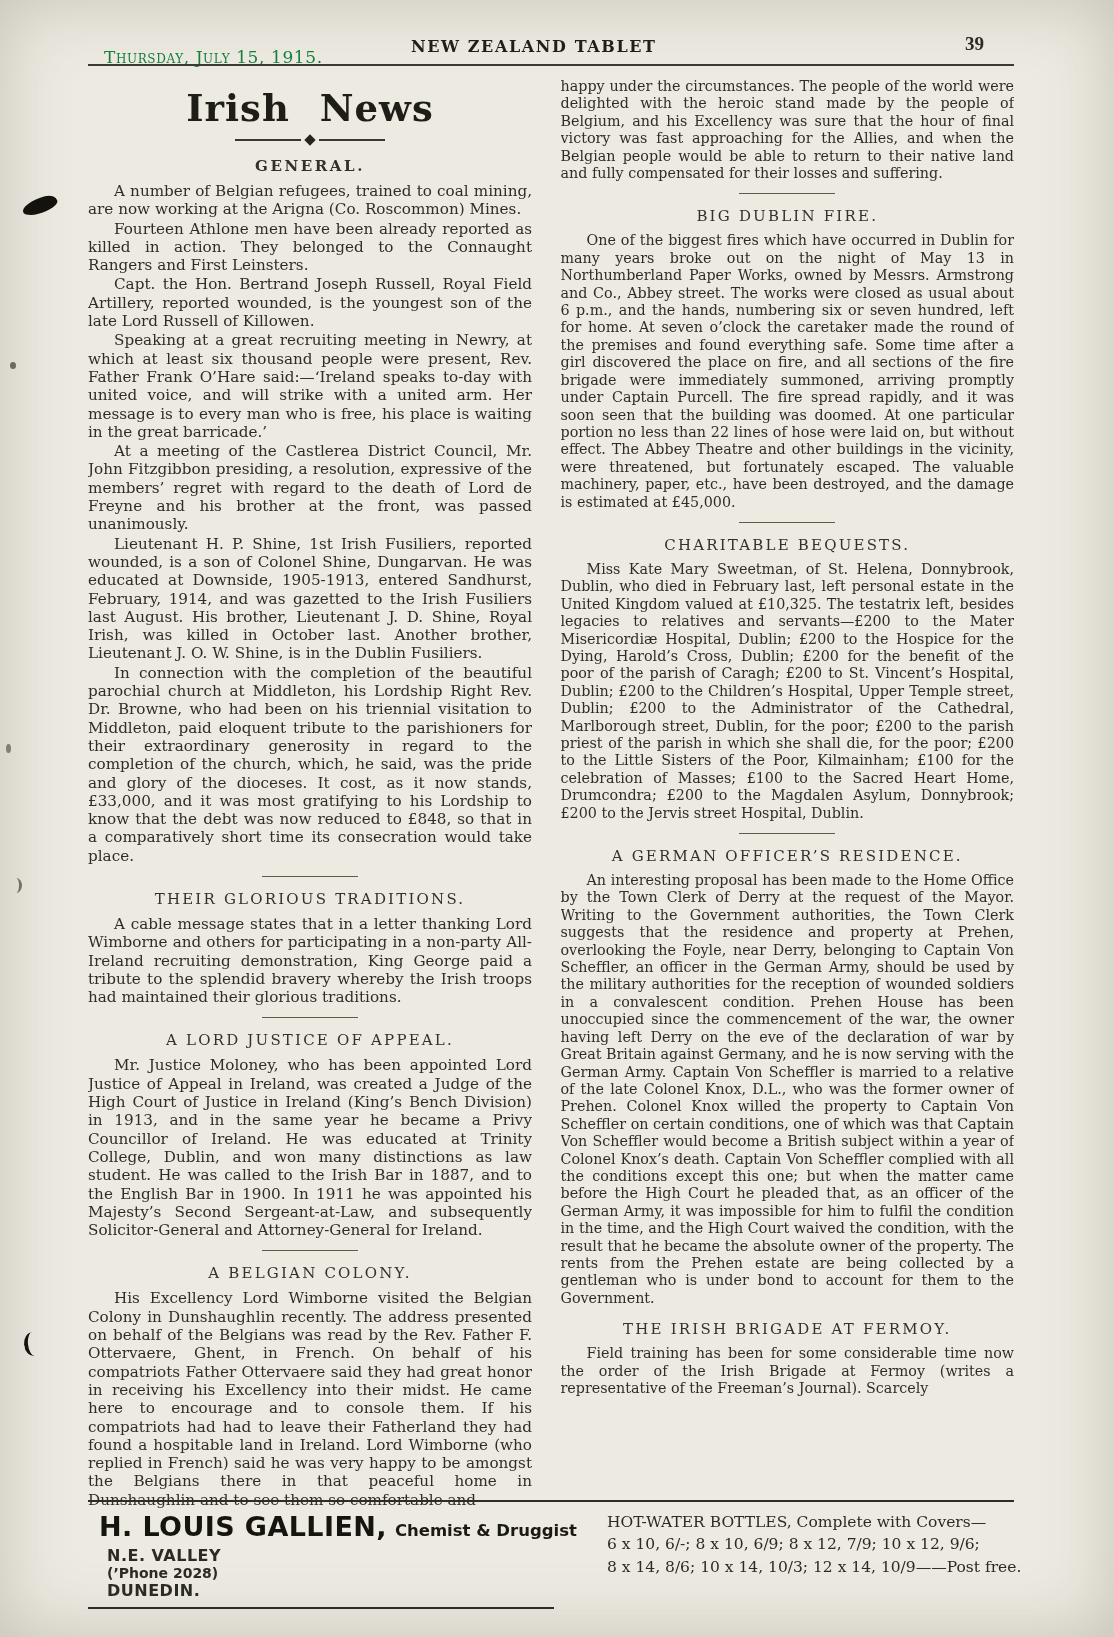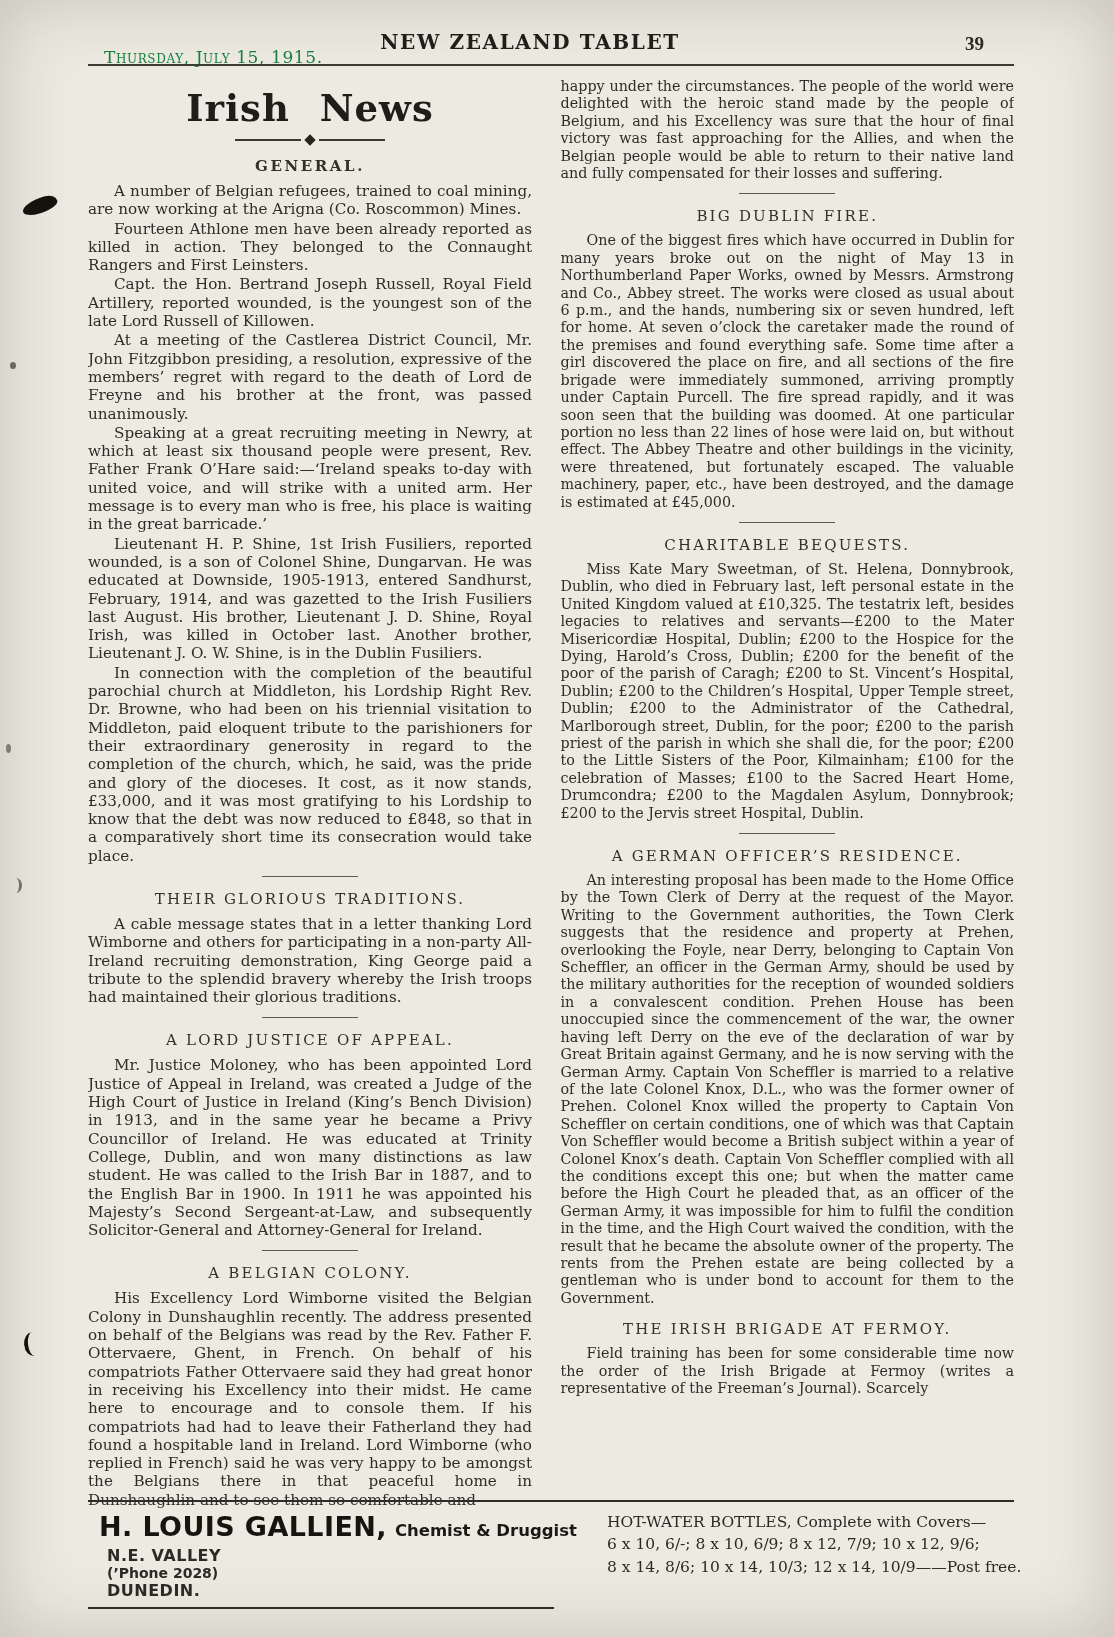--- a/index.html
+++ b/index.html
@@ -17,22 +17,22 @@
     box-shadow: inset 0 0 70px rgba(95,88,70,.28);
   }
 
   
   .page-header { position: absolute; top: 30px; left: 90px; width: 922px; height: 32px; }
   .issue-date {
     position: absolute; left: 14px; top: 17px;
     font-variant: small-caps; font-size: 17px; letter-spacing: .6px; color: #15803d;
   }
   .masthead {
-    position: absolute; left: 50%; top: 0; transform: translateX(-57%);
-    font-size: 20px; font-weight: bold; letter-spacing: 1.6px; color: #201e18;
+    position: absolute; left: 50%; top: 7px; transform: translateX(-57%);
+    font-size: 16px; font-weight: bold; letter-spacing: 1.6px; color: #201e18;
     white-space: nowrap;
   }
   .page-number { position: absolute; right: 28px; top: 3px; font-size: 19px; font-weight: bold; font-family: Liberation Serif, serif; }
   .header-rule { position: absolute; top: 64px; left: 88px; width: 926px; height: 2px; background: #3c3a33; }
 
   
   .columns {
     position: absolute; top: 78px; left: 88px; width: 926px; height: 1418px;
     display: flex; align-items: flex-start;
   }
@@ -133,22 +133,22 @@
       <div class="title-divider">
         <span class="td-line"></span>
         <span class="td-diamond"></span>
         <span class="td-line"></span>
       </div>
       <div id="left-sections">
           <h3 class="section-heading bold">GENERAL.</h3>
           <p class="body-para">A number of Belgian refugees, trained to coal mining, are now working at the Arigna (Co. Roscommon) Mines.</p>
           <p class="body-para">Fourteen Athlone men have been already reported as killed in action. They belonged to the Connaught Rangers and First Leinsters.</p>
           <p class="body-para">Capt. the Hon. Bertrand Joseph Russell, Royal Field Artillery, reported wounded, is the youngest son of the late Lord Russell of Killowen.</p>
+          <p class="body-para">Speaking at a great recruiting meeting in Newry, at which at least six thousand people were present, Rev. Father Frank O’Hare said:—‘Ireland speaks to-day with united voice, and will strike with a united arm. Her message is to every man who is free, his place is waiting in the great barricade.’</p>
           <p class="body-para">At a meeting of the Castlerea District Council, Mr. John Fitzgibbon presiding, a resolution, expressive of the members’ regret with regard to the death of Lord de Freyne and his brother at the front, was passed unanimously.</p>
-          <p class="body-para">Speaking at a great recruiting meeting in Newry, at which at least six thousand people were present, Rev. Father Frank O’Hare said:—‘Ireland speaks to-day with united voice, and will strike with a united arm. Her message is to every man who is free, his place is waiting in the great barricade.’</p>
           <p class="body-para">Lieutenant H. P. Shine, 1st Irish Fusiliers, reported wounded, is a son of Colonel Shine, Dungarvan. He was educated at Downside, 1905-1913, entered Sandhurst, February, 1914, and was gazetted to the Irish Fusiliers last August. His brother, Lieutenant J. D. Shine, Royal Irish, was killed in October last. Another brother, Lieutenant J. O. W. Shine, is in the Dublin Fusiliers.</p>
           <p class="body-para">In connection with the completion of the beautiful parochial church at Middleton, his Lordship Right Rev. Dr. Browne, who had been on his triennial visitation to Middleton, paid eloquent tribute to the parishioners for their extraordinary generosity in regard to the completion of the church, which, he said, was the pride and glory of the dioceses. It cost, as it now stands, £33,000, and it was most gratifying to his Lordship to know that the debt was now reduced to £848, so that in a comparatively short time its consecration would take place.</p>
           <div class="section-divider"></div>
           <h3 class="section-heading">THEIR GLORIOUS TRADITIONS.</h3>
           <p class="body-para">A cable message states that in a letter thanking Lord Wimborne and others for participating in a non-party All-Ireland recruiting demonstration, King George paid a tribute to the splendid bravery whereby the Irish troops had maintained their glorious traditions.</p>
           <div class="section-divider"></div>
           <h3 class="section-heading">A LORD JUSTICE OF APPEAL.</h3>
           <p class="body-para">Mr. Justice Moloney, who has been appointed Lord Justice of Appeal in Ireland, was created a Judge of the High Court of Justice in Ireland (King’s Bench Division) in 1913, and in the same year he became a Privy Councillor of Ireland. He was educated at Trinity College, Dublin, and won many distinctions as law student. He was called to the Irish Bar in 1887, and to the English Bar in 1900. In 1911 he was appointed his Majesty’s Second Sergeant-at-Law, and subsequently Solicitor-General and Attorney-General for Ireland.</p>
           <div class="section-divider"></div>
           <h3 class="section-heading">A BELGIAN COLONY.</h3>

